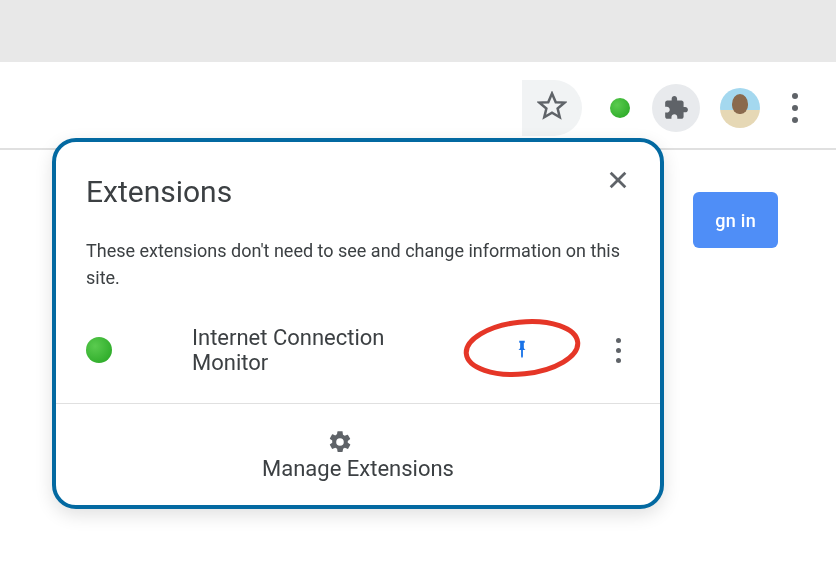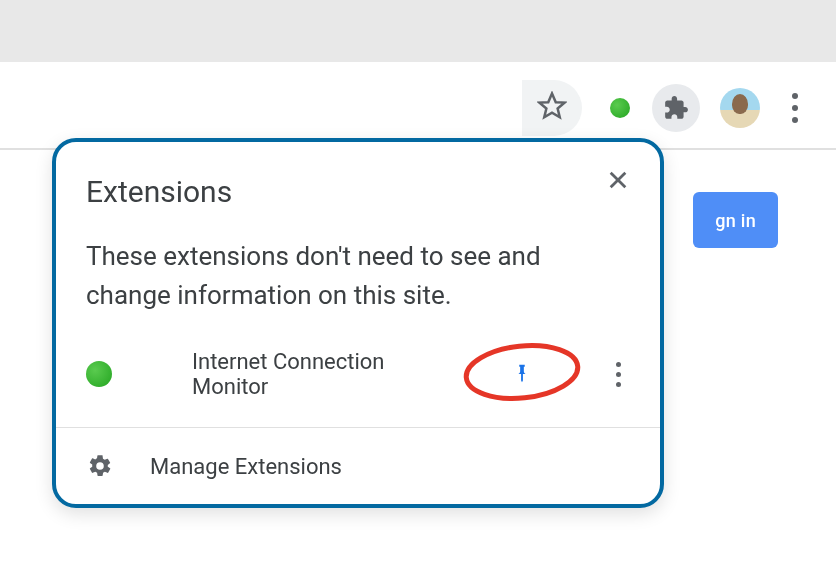--- a/index.html
+++ b/index.html
@@ -134,21 +134,21 @@
   }
   .popup-close svg { width: 22px; height: 22px; stroke: #5f6368; stroke-width: 3; }
   
   .section-heading {
     font-size: 22px;
     font-weight: 700;
     color: #202124;
     margin-bottom: 8px;
   }
   .section-desc {
-    font-size: 26px;
+    font-size: 18px;
     color: #3c4043;
     line-height: 1.5;
     margin-bottom: 24px;
   }
   
   .ext-row {
     display: flex;
     align-items: center;
     padding: 10px 0 20px 0;
     position: relative;
@@ -180,20 +180,21 @@
     width: 124px; height: 64px;
     pointer-events: none;
   }
   .red-circle svg { width: 100%; height: 100%; }
   
   .popup-footer {
     border-top: 1px solid #e0e0e0;
     padding: 24px 30px;
     display: flex;
     align-items: center;
+    flex-direction: column;
   }
   .gear {
     width: 28px; height: 28px;
     margin-right: 36px;
     display:flex; align-items:center; justify-content:center;
   }
   .gear svg { width: 26px; height: 26px; fill: #5f6368; }
   .manage-text {
     font-size: 22px;
     color: #3c4043;

